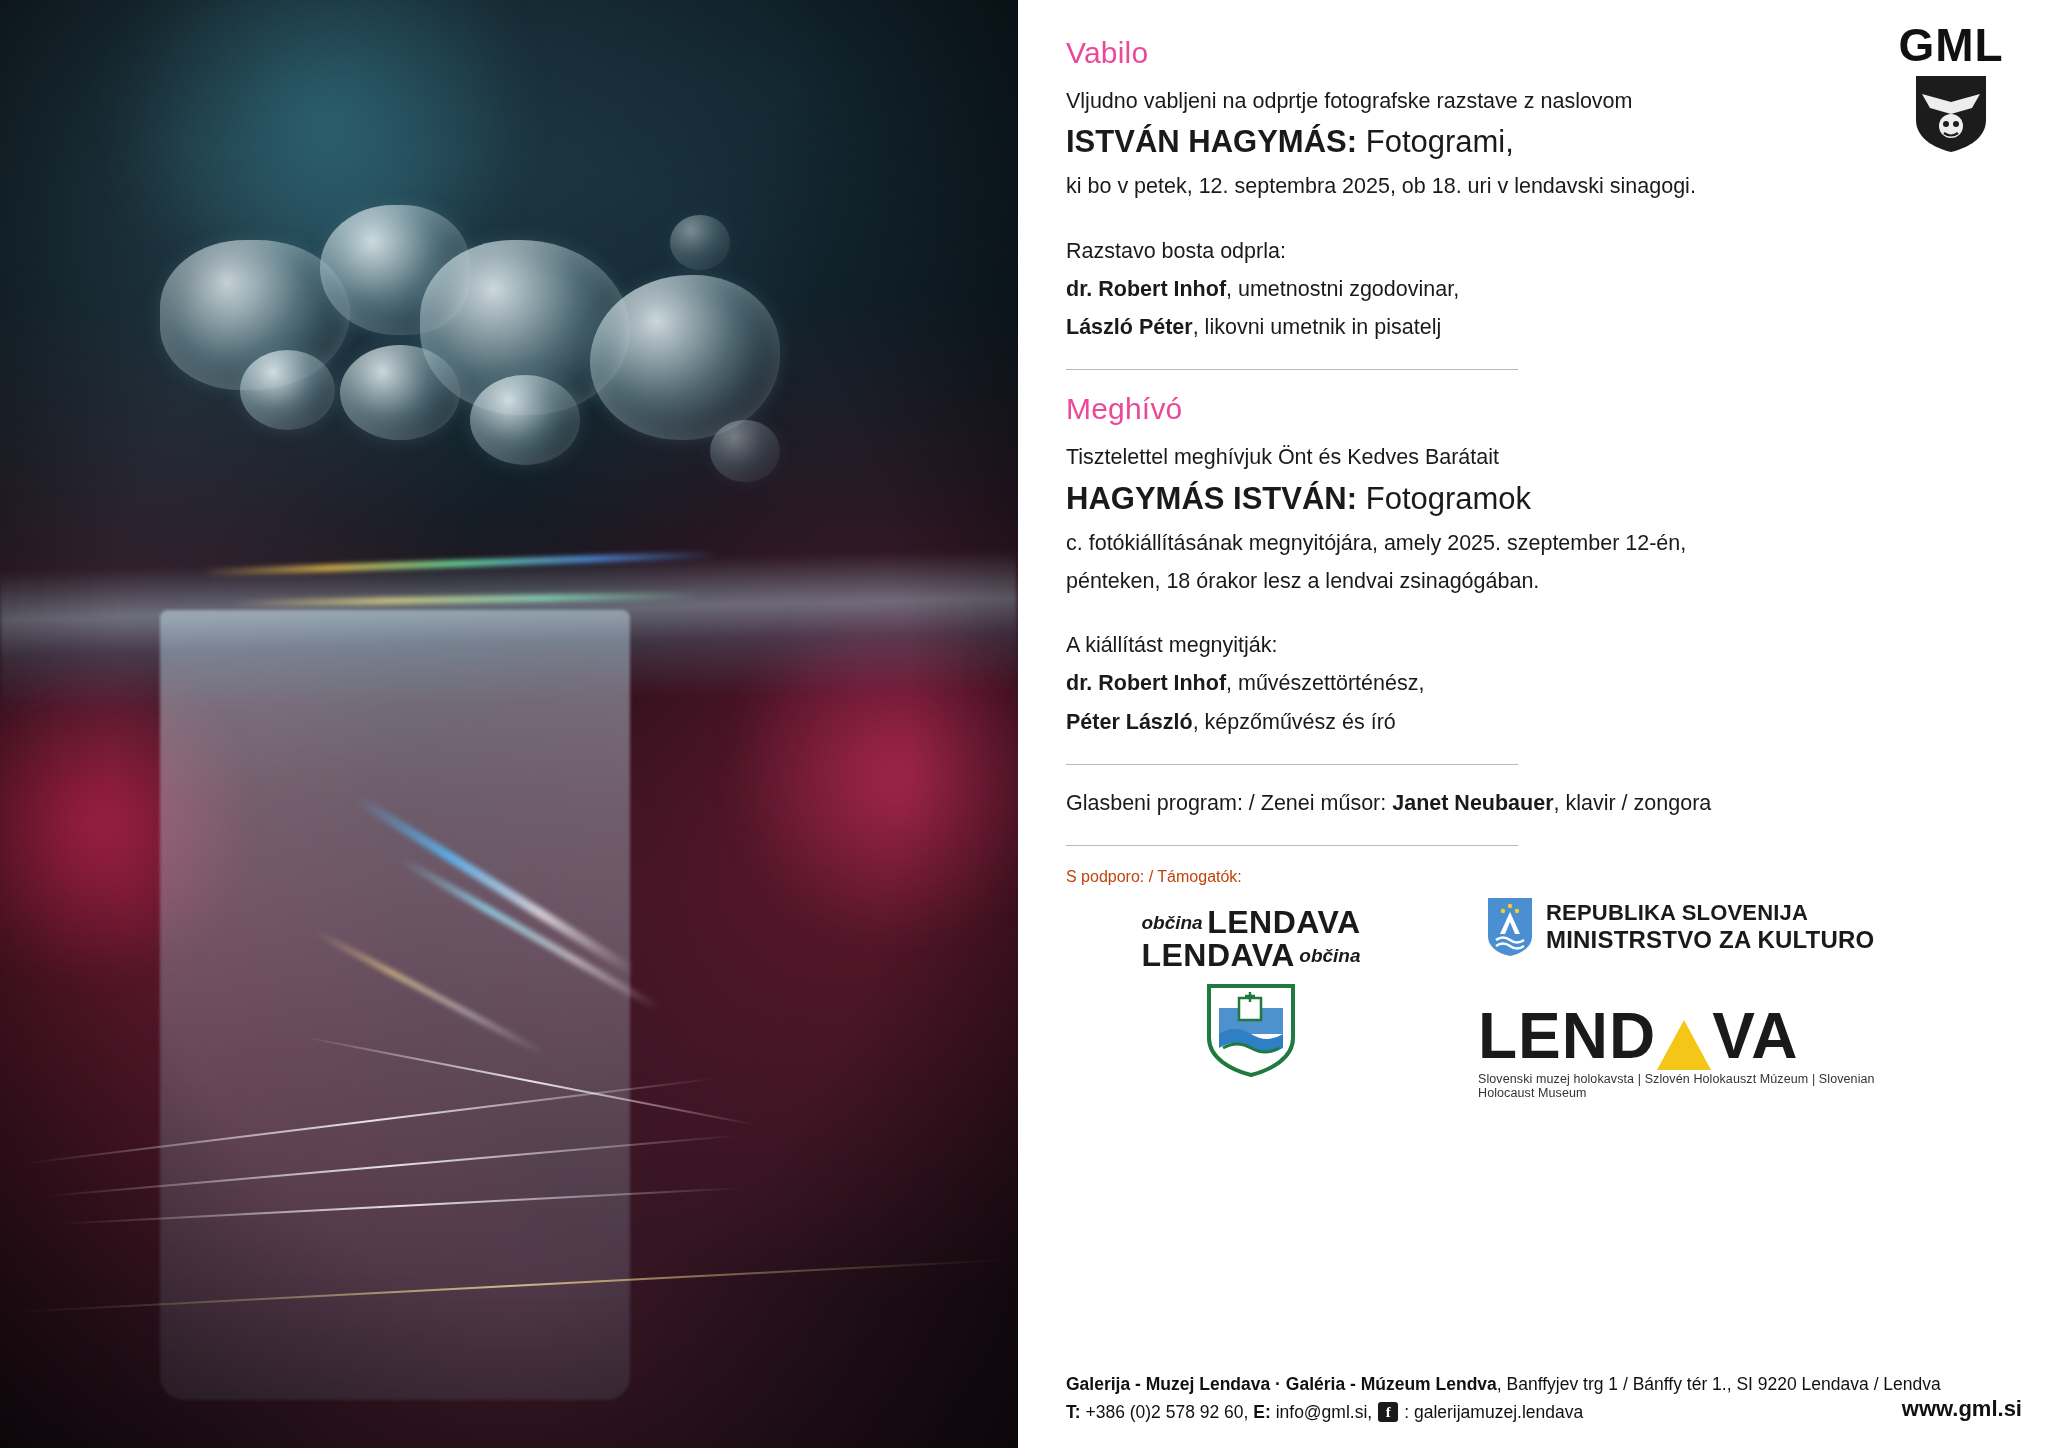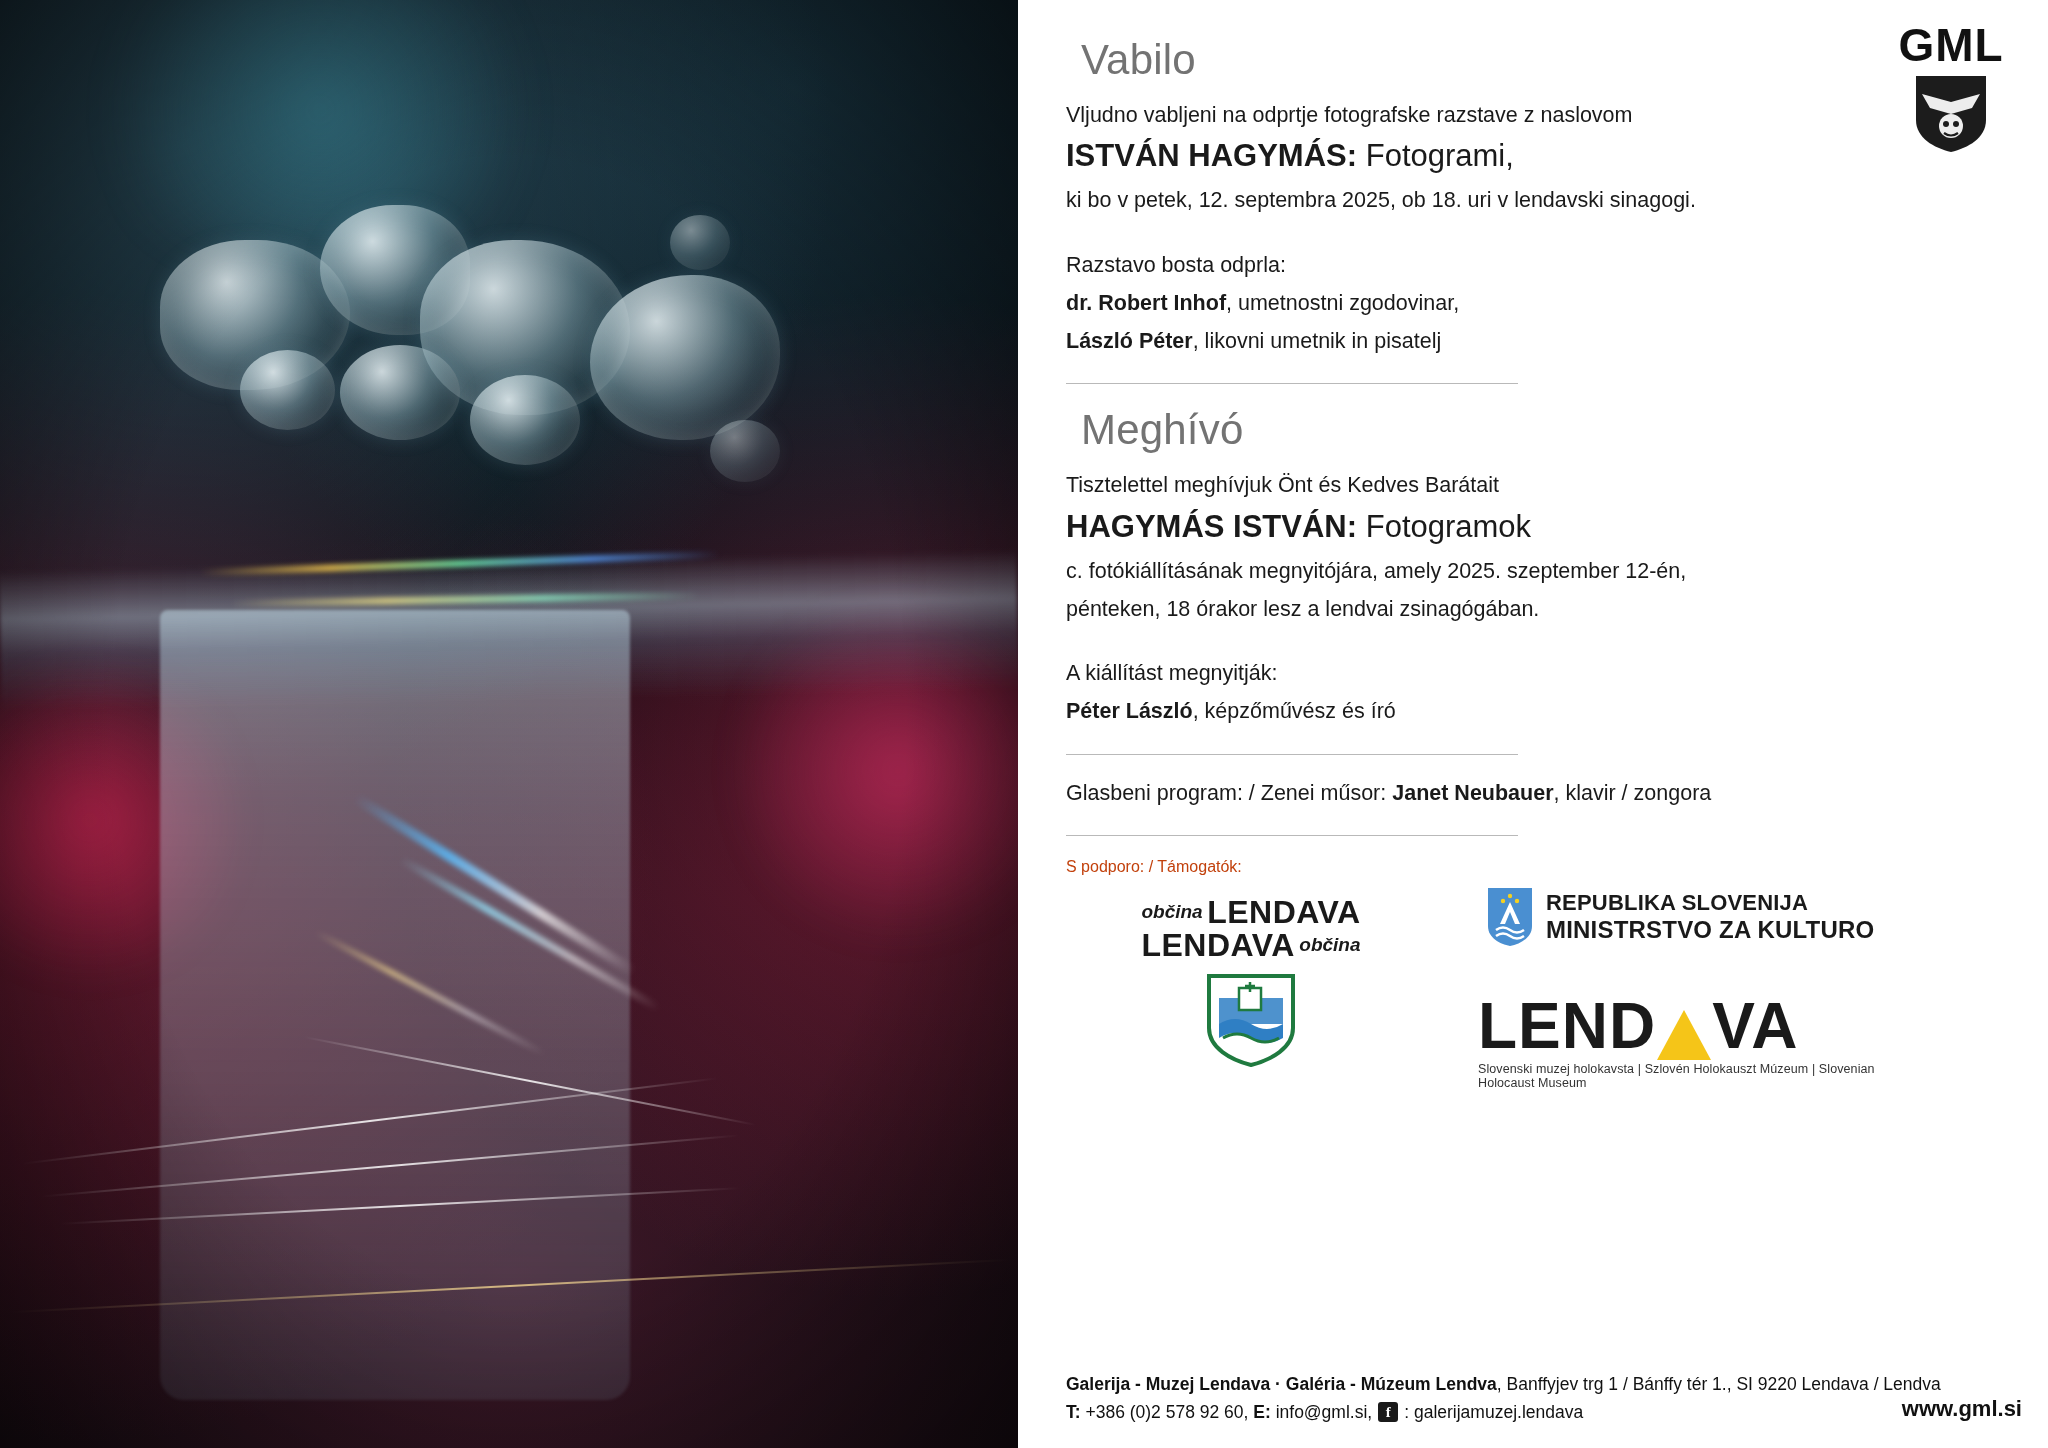--- a/index.html
+++ b/index.html
@@ -139,24 +139,24 @@
     color: #111;
     line-height: 1;
   }
   .gml-crest {
     margin: 6px auto 0;
     width: 74px;
     height: 80px;
   }
 
   h2.section-title {
-    margin: 0 0 16px 15px;
-    font-size: 42px;
+    margin: 0 0 16px 0;
+    font-size: 30px;
     font-weight: normal;
-    color: #737373;
+    color: #ec4899;
     letter-spacing: .2px;
   }
   .lead {
     margin: 0 0 4px 0;
     font-size: 21.5px;
     line-height: 1.45;
   }
   .headline {
     margin: 6px 0 10px 0;
     font-size: 31px;
@@ -356,20 +356,23 @@
       <h2 class="section-title">Meghívó</h2>
       <p class="lead">Tisztelettel meghívjuk Önt és Kedves Barátait</p>
       <p class="headline">
         <span class="name">HAGYMÁS ISTVÁN</span><span class="name">:</span>
         <span class="work">Fotogramok</span>
       </p>
       <p class="para">c. fotókiállításának megnyitójára, amely 2025. szeptember 12-én,</p>
       <p class="para">pénteken, 18 órakor lesz a lendvai zsinagógában.</p>
       <div class="gap"></div>
       <p class="para">A kiállítást megnyitják:</p>
+      <p class="para">
+        <b>dr. Robert Inhof</b><span>, művészettörténész,</span>
+      </p>
       <p class="para">
         <b>Péter László</b><span>, képzőművész és író</span>
       </p>
     </div>
 
     <hr class="rule">
 
     <p class="para">
       <span>Glasbeni program: / Zenei műsor: </span><b>Janet Neubauer</b><span>, klavir / zongora</span>
     </p>

